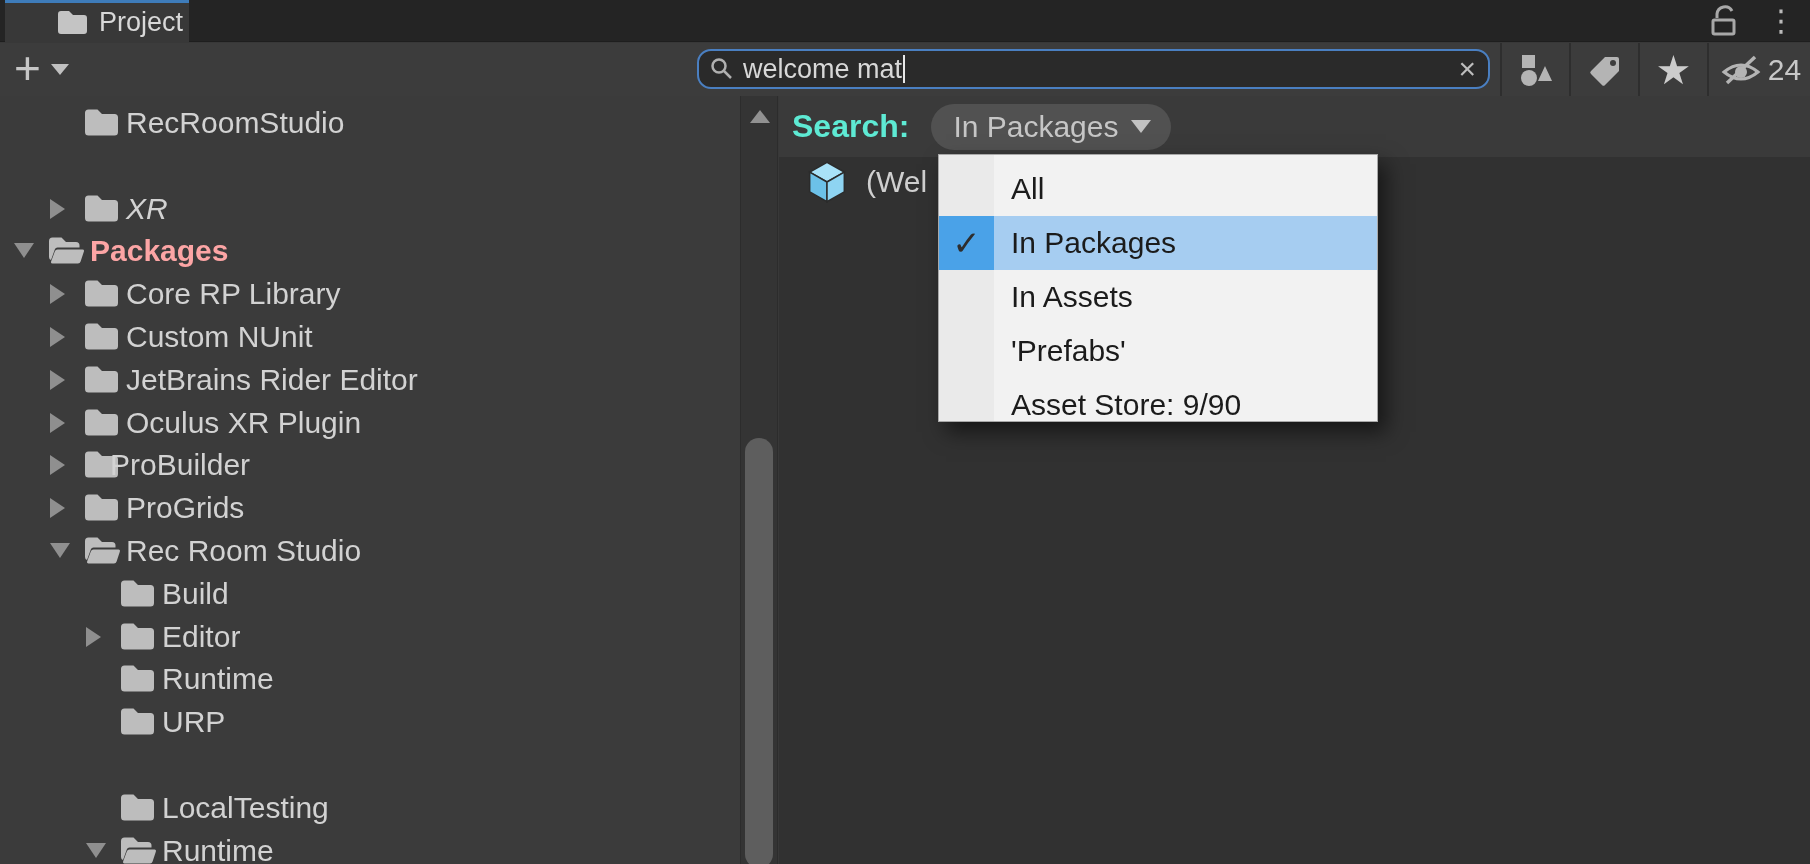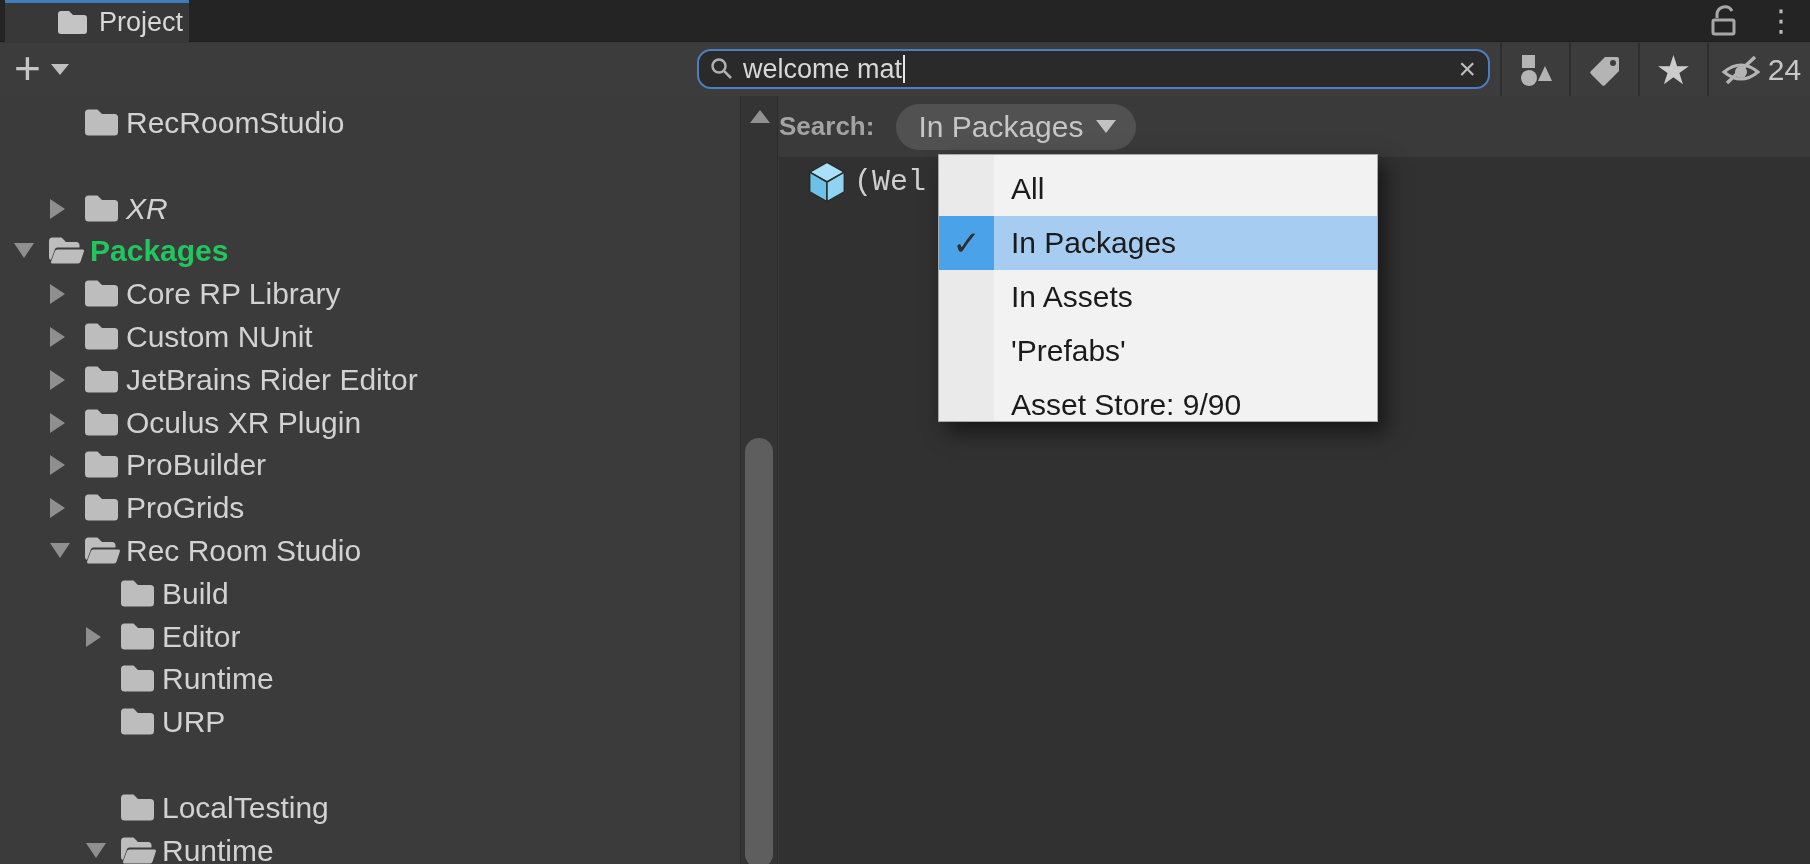--- a/index.html
+++ b/index.html
@@ -37,37 +37,37 @@
   .star-glyph { font-size:40px; color:#cccccc; line-height:1; }
   .hidden-count { font-size:30px; color:#c8c8c8; margin-left:4px; }
   
   .content { position:absolute; left:0; top:96px; width:1810px; height:768px; }
   .left-pane { position:absolute; left:0; top:0; width:740px; height:768px; background:#3b3b3b; overflow:hidden; }
   .scroll-col { position:absolute; left:740px; top:0; width:38px; height:768px; background:#343434; border-left:1px solid #2c2c2c; border-right:1px solid #2c2c2c; }
   .scroll-up { position:absolute; left:9px; top:14px; width:0; height:0; border-left:10px solid transparent; border-right:10px solid transparent; border-bottom:13px solid #919191; }
   .scroll-thumb { position:absolute; left:4px; top:342px; width:28px; height:430px; background:#5e5e5e; border-radius:14px; }
   .right-pane { position:absolute; left:779px; top:0; width:1031px; height:768px; background:#313131; }
   .right-header { position:absolute; left:0; top:0; width:1031px; height:61px; background:#3a3a3a; display:flex; align-items:center; }
-  .search-scope-label { font-size:26px; font-weight:bold; color:#a3a3a3; }
+  .search-scope-label { font-size:32px; font-weight:bold; color:#5eead4; margin-left:13px; }
   .scope-pill {
     margin-left:22px; height:46px; background:#515151; border-radius:23px;
     display:flex; align-items:center; padding:0 20px 0 22px; gap:12px;
   }
   .scope-pill-text { font-size:30px; color:#c6c6c6; }
   .scope-caret { width:0; height:0; border-left:10px solid transparent; border-right:10px solid transparent; border-top:13px solid #c2c2c2; }
-  .result-row { position:absolute; left:28px; top:64px; height:44px; display:flex; align-items:center; gap:7px;font-family:Liberation Mono, monospace; }
+  .result-row { position:absolute; left:28px; top:64px; height:44px; display:flex; align-items:center; gap:19px; }
   .result-label { font-size:30px; color:#cfcfcf; }
   
   .tree-row { position:absolute; left:0; width:740px; height:43px; }
   .tree-arrow { position:absolute; top:12px; }
   .tri-right { width:0; height:0; border-top:10px solid transparent; border-bottom:10px solid transparent; border-left:15px solid #8f8f8f; }
   .tri-open { width:0; height:0; border-left:10px solid transparent; border-right:10px solid transparent; border-top:15px solid #8f8f8f; margin-top:2px; }
   .tree-icon { position:absolute; top:7px; width:35px; height:29px; }
   .tree-label { position:absolute; top:0; font-size:30px; line-height:43px; color:#d2d2d2; white-space:nowrap; }
-  .tree-label.bold { font-weight:bold; color:#22c55e; }
+  .tree-label.bold { font-weight:bold; color:#fca5a5; }
   
   .dropdown {
     position:absolute; left:938px; top:154px; width:440px; height:268px;
     background:#f2f2f2; border:1px solid #a8a8a8;
     box-shadow:8px 10px 20px rgba(0,0,0,0.55);
     padding-top:7px; z-index:50;
   }
   .dd-gutter-col { position:absolute; left:0; top:0; width:55px; height:100%; background:#eaeaea; }
   .dd-item { position:relative; height:54px; display:flex; align-items:center; }
   .dd-item .dd-gutter { position:absolute; left:0; top:0; width:55px; height:54px; display:flex; align-items:center; justify-content:center; }
@@ -220,21 +220,21 @@
         </div>
         <div class="tree-label" style="left: 126px;">Oculus XR Plugin</div>
       </div>
       <div class="tree-row" style="top: 347.4px;">
         <div class="tree-arrow tri-right" style="left: 50px;"></div>
         <div class="tree-icon" style="left: 84px;">
           <svg width="35" height="29" viewBox="0 0 35 29">
             <path d="M1 5 q0-3.5 3.5-3.5 h9 l4.5 4.5 h12.5 q3.5 0 3.5 3.5 v14.5 q0 3.5-3.5 3.5 h-26 q-3.5 0-3.5-3.5 Z" fill="#bdbdbd"></path>
           </svg>
         </div>
-        <div class="tree-label" style="left: 126px; text-align: right;">ProBuilder</div>
+        <div class="tree-label" style="left: 110px; text-align: right;">ProBuilder</div>
       </div>
       <div class="tree-row" style="top: 390.2px;">
         <div class="tree-arrow tri-right" style="left: 50px;"></div>
         <div class="tree-icon" style="left: 84px;">
           <svg width="35" height="29" viewBox="0 0 35 29">
             <path d="M1 5 q0-3.5 3.5-3.5 h9 l4.5 4.5 h12.5 q3.5 0 3.5 3.5 v14.5 q0 3.5-3.5 3.5 h-26 q-3.5 0-3.5-3.5 Z" fill="#bdbdbd"></path>
           </svg>
         </div>
         <div class="tree-label" style="left: 126px;">ProGrids</div>
       </div>

